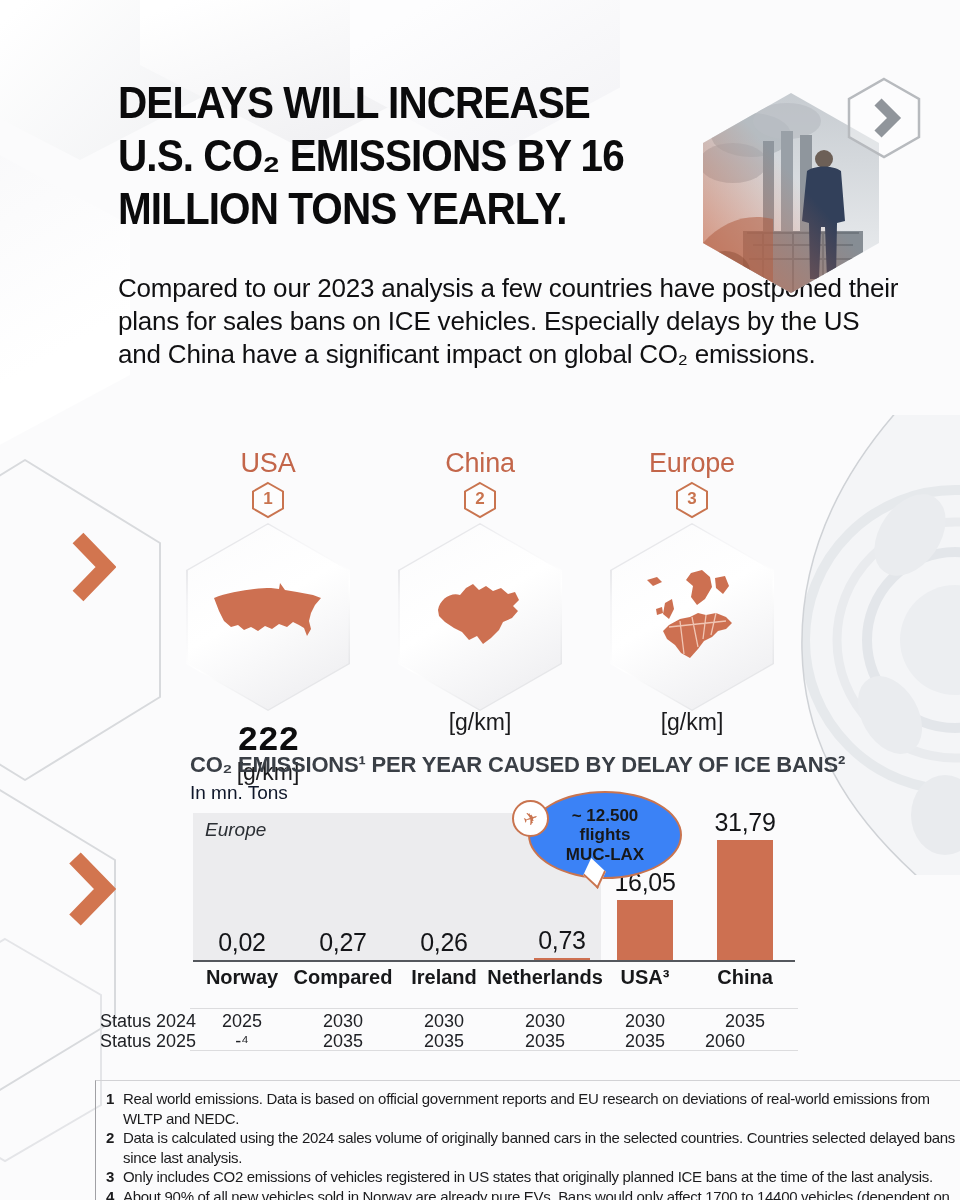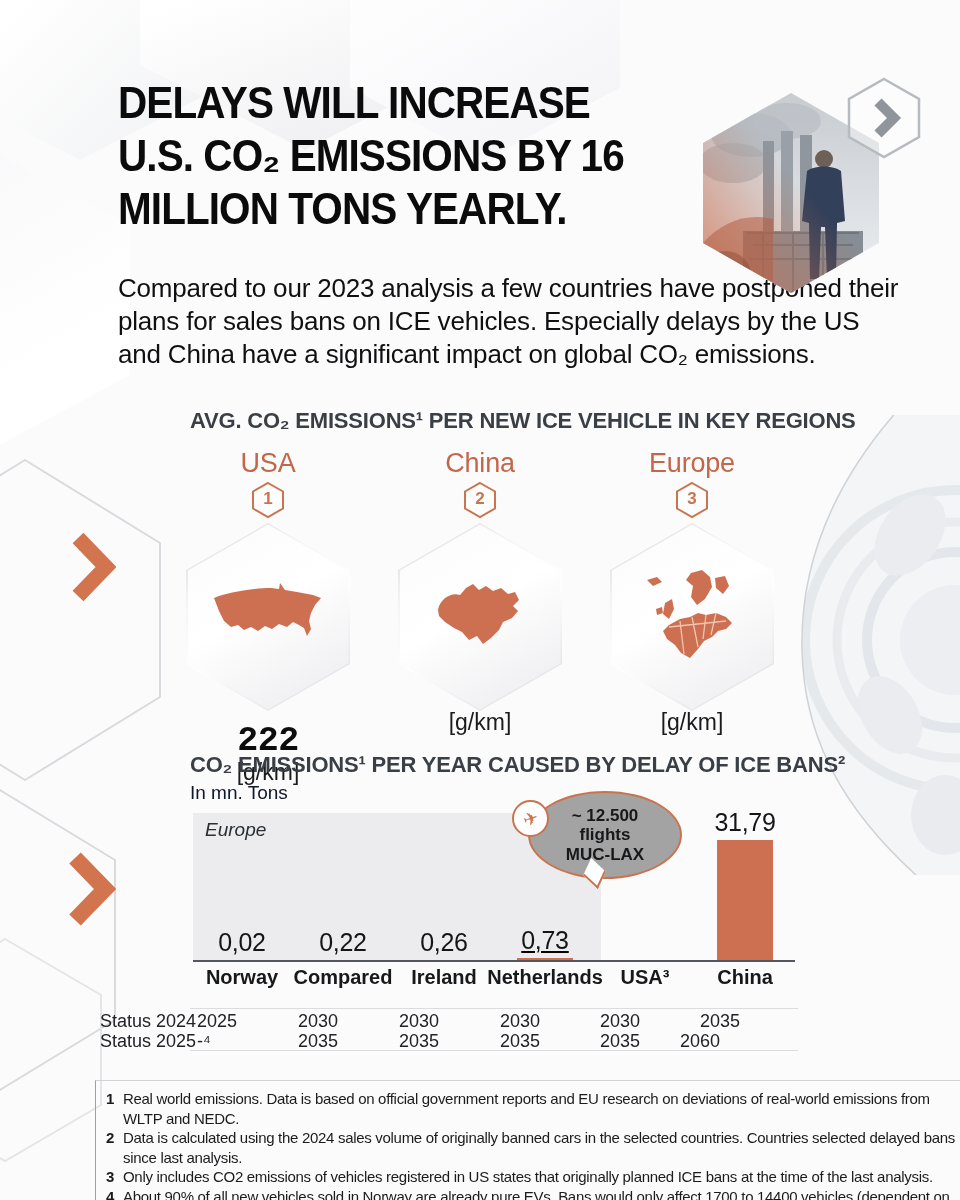--- a/index.html
+++ b/index.html
@@ -49,33 +49,33 @@
   .chart{position:absolute;left:193px;top:813px;width:602px;height:148px;z-index:1;}
   .chart-bg{position:absolute;left:0;top:0;width:408px;height:148px;background:#ececee;}
   .europe-label{position:absolute;left:12px;top:6px;font-size:19px;font-style:italic;color:#2b2f34;}
   .baseline{position:absolute;left:0;bottom:-1px;width:602px;height:2px;background:#54575d;z-index:4;}
   .chart-col{position:absolute;bottom:0;width:110px;display:flex;flex-direction:column;align-items:center;z-index:3;}
   .bar{width:56px;background:#cd7051;}
   .bar-val{font-size:25px;color:#141518;margin-bottom:3px;letter-spacing:-0.3px;}
   .country-row-cell{position:absolute;top:966px;width:130px;text-align:center;font-size:20px;font-weight:bold;
              color:#17181a;z-index:2;}
   .bubble{position:absolute;left:528px;top:791px;width:150px;height:84px;border:2.5px solid #c9744f;
-          border-radius:50%;background:#a3a3a3;z-index:5;display:flex;align-items:center;justify-content:center;
+          border-radius:50%;background:#3b82f6;z-index:5;display:flex;align-items:center;justify-content:center;
           text-align:center;font-weight:bold;font-size:17px;line-height:1.12;color:#17181a;white-space:pre-line;}
   .bubble-tail{position:absolute;left:585px;top:864px;width:17px;height:17px;background:#fff;
           border-left:2.5px solid #c9744f;border-bottom:2.5px solid #c9744f;
           transform:rotate(-65deg) skewX(-18deg);z-index:6;}
   .plane-badge{position:absolute;left:512px;top:800px;width:33px;height:33px;border-radius:50%;
           border:2.5px solid #c9744f;background:#fff;z-index:7;display:flex;align-items:center;justify-content:center;}
   .plane-badge span{color:#c9744f;font-size:18px;transform:rotate(-18deg);font-family:"DejaVu Sans",sans-serif;}
 
   
   .rule{position:absolute;height:1px;background:#dcdcde;z-index:2;}
   .status-label{position:absolute;left:100px;width:120px;font-size:18px;color:#202226;z-index:2;}
-  .status-cell{position:absolute;width:90px;font-size:18px;color:#202226;z-index:2;}
+  .status-cell{position:absolute;width:90px;text-align:center;font-size:18px;color:#202226;z-index:2;}
 
   
   .footnotes{position:absolute;left:95px;top:1080px;width:856px;border-top:1px solid #d2d2d5;
              border-left:1px solid #a0a0a4;padding:8px 0 0 10px;z-index:2;}
   .fn{display:flex;font-size:15px;line-height:1.3;color:#1b1b1d;letter-spacing:-0.3px;}
   .fn-n{font-weight:bold;width:17px;flex:none;}
   .fn-t{flex:1;white-space:pre-line;}
 </style>
 </head>
 <body>
@@ -158,21 +158,20 @@
     <polyline points="33,26 49,42 33,58" fill="none" stroke="#90959b" stroke-width="10"></polyline>
   </svg>
 
   <svg class="side-chevron" style="left:70px;top:532px;" width="46" height="70" viewBox="0 0 46 70">
     <polyline points="8,6 36,35 8,64" fill="none" stroke="#d2754f" stroke-width="15"></polyline>
   </svg>
   <svg class="side-chevron" style="left:66px;top:852px;" width="50" height="74" viewBox="0 0 50 74">
     <polyline points="9,6 39,37 9,68" fill="none" stroke="#d2754f" stroke-width="16"></polyline>
   </svg>
 
-  <div class="sec1-head">AVG. CO₂ EMISSIONS¹ PER NEW ICE VEHICLE IN KEY REGIONS</div>
 
   <div class="region-col" style="left:178px;top:448px;">
     <div class="region-name">USA</div>
     <div class="badge">
       <svg width="34" height="38" viewBox="0 0 34 38">
         <polygon points="17,2 32,10.5 32,27.5 17,36 2,27.5 2,10.5" fill="#fdfdfd" stroke="#c9744f" stroke-width="2"></polygon>
       </svg>
       <span>1</span>
     </div>
     <div class="hex-card">
@@ -235,30 +234,34 @@
 
   <div class="chart">
     <div class="chart-bg"></div>
     <div class="europe-label">Europe</div>
 
     <div class="chart-col" style="left:-6px;">
       <div class="bar-val">0,02</div>
       <div class="bar" style="height: 1px;"></div>
     </div>
     <div class="chart-col" style="left:95px;">
-      <div class="bar-val">0,22</div>
+      <div class="bar-val">0,27</div>
       <div class="bar" style="height: 1px;"></div>
     </div>
     <div class="chart-col" style="left:196px;">
       <div class="bar-val">0,26</div>
       <div class="bar" style="height: 1px;"></div>
     </div>
-    <div class="chart-col" style="left:297px;text-decoration:underline;">
+    <div class="chart-col" style="left:314px;">
       <div class="bar-val">0,73</div>
       <div class="bar" style="height: 3px;"></div>
+    </div>
+    <div class="chart-col" style="left:397px;">
+      <div class="bar-val">16,05</div>
+      <div class="bar" style="height: 61px;"></div>
     </div>
     <div class="chart-col" style="left:497px;">
       <div class="bar-val">31,79</div>
       <div class="bar" style="height: 121px;"></div>
     </div>
 
     <div class="baseline"></div>
   </div>
 
   <div class="bubble">~ 12.500

